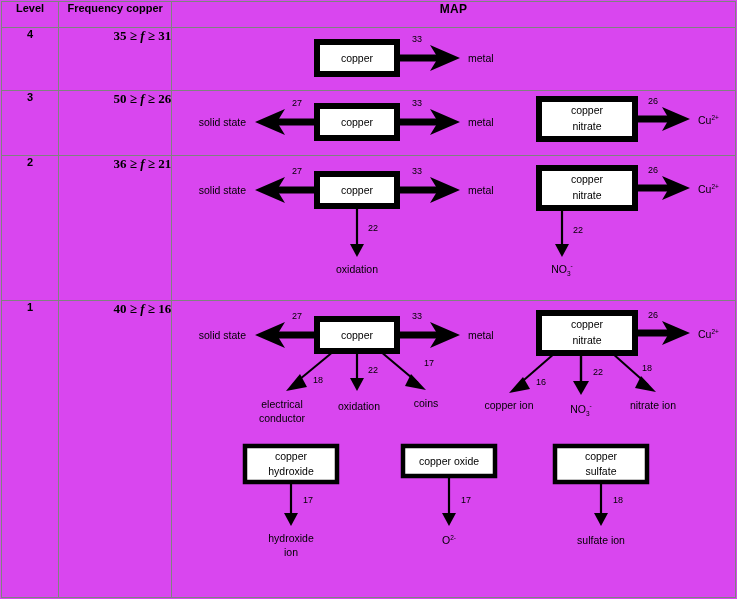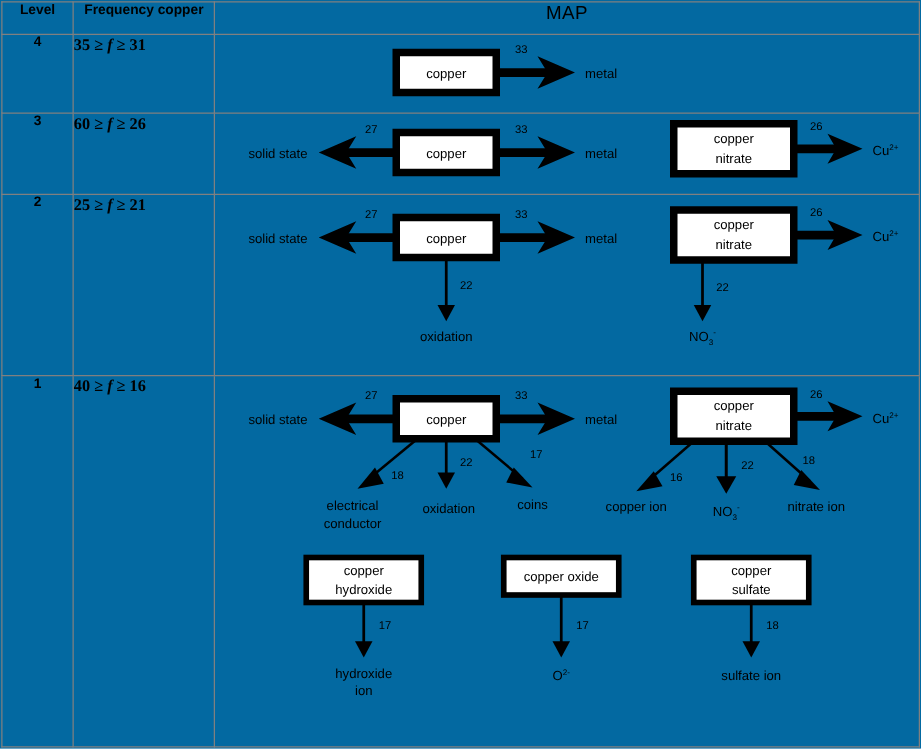--- a/index.html
+++ b/index.html
@@ -1,26 +1,26 @@
 <!DOCTYPE html>
 <html><head>
 <meta charset="utf-8">
 <style>
   html,body{margin:0;padding:0;background:#ffffff;}
   body{font-family:"Liberation Sans", sans-serif;color:#000;}
-  .page{position:relative;width:737px;height:599px;overflow:hidden;background:#0369a1;}
+  .page{position:relative;width:737px;height:599px;overflow:hidden;background:#d946ef;}
   table.maptable{border-collapse:collapse;width:735px;height:597px;margin:1px 0 0 1px;table-layout:fixed;}
   table.maptable td{border:1px solid #808080;vertical-align:top;padding:0;}
   .col-level{width:57px;}
   .col-freq{width:113px;}
   .col-map{width:563px;}
   .hdr{text-align:center;font-size:11px;font-weight:bold;padding-top:6px;height:25px;vertical-align:middle;}
-  .hdr.map{font-size:15px;font-weight:normal;letter-spacing:.3px;}
+  .hdr.map{font-size:12px;font-weight:bold;letter-spacing:.3px;}
   .lvl{text-align:center;font-size:11px;font-weight:bold;padding-top:6px;}
-  .freq{text-align:left;font-size:13px;font-weight:bold;padding-top:5px;font-family:"Liberation Serif",serif;}
+  .freq{text-align:right;font-size:13px;font-weight:bold;padding-top:5px;font-family:"Liberation Serif",serif;}
   .freq i{font-family:"Liberation Serif",serif;font-style:italic;}
   .mapcell{position:relative;padding:0;}
   .mapcell svg{display:block;}
   .r4{height:63px;}
   .r3{height:65px;}
   .r2{height:145px;}
   .r1{height:297px;}
   text{font-family:"Liberation Sans", sans-serif;}
   .lbl{font-size:10.5px;fill:#000;}
   .lblbox{font-size:10.5px;fill:#000;}
@@ -62,21 +62,21 @@
           <path d="M258 17 L288 30 L258 43 L266 30 Z" fill="#000"></path>
           <text x="245" y="14" text-anchor="middle" class="num">33</text>
           <text x="296" y="34" class="lbl">metal</text>
         </svg>
       </td>
     </tr>
 
     <tr class="r3">
       <td class="lvl">3</td>
       <td class="freq">
-        <span>60</span>
+        <span>50</span>
         ≥ <i>f</i> ≥
         <span>26</span>
       </td>
       <td class="mapcell">
         <svg width="561" height="63" viewBox="0 0 561 63">
 
           <rect x="145" y="15" width="80" height="32" fill="#fff" stroke="#000" stroke-width="6"></rect>
           <text x="185" y="35" text-anchor="middle" class="lblbox">copper</text>
 
           <line x1="145" y1="31" x2="103" y2="31" stroke="#000" stroke-width="7"></line>
@@ -96,21 +96,21 @@
           <path d="M490 16 L518 28 L490 40 L497 28 Z" fill="#000"></path>
           <text x="481" y="13" text-anchor="middle" class="num">26</text>
           <text x="526" y="33" class="lbl"><tspan>Cu</tspan><tspan class="sup" dy="-4">2+</tspan></text>
         </svg>
       </td>
     </tr>
 
     <tr class="r2">
       <td class="lvl">2</td>
       <td class="freq">
-        <span>25</span>
+        <span>36</span>
         ≥ <i>f</i> ≥
         <span>21</span>
       </td>
       <td class="mapcell">
         <svg width="561" height="143" viewBox="0 0 561 143">
 
           <rect x="145" y="18" width="80" height="32" fill="#fff" stroke="#000" stroke-width="6"></rect>
           <text x="185" y="38" text-anchor="middle" class="lblbox">copper</text>
           <line x1="145" y1="34" x2="103" y2="34" stroke="#000" stroke-width="7"></line>
           <path d="M113 21 L83 34 L113 47 L105 34 Z" fill="#000"></path>

